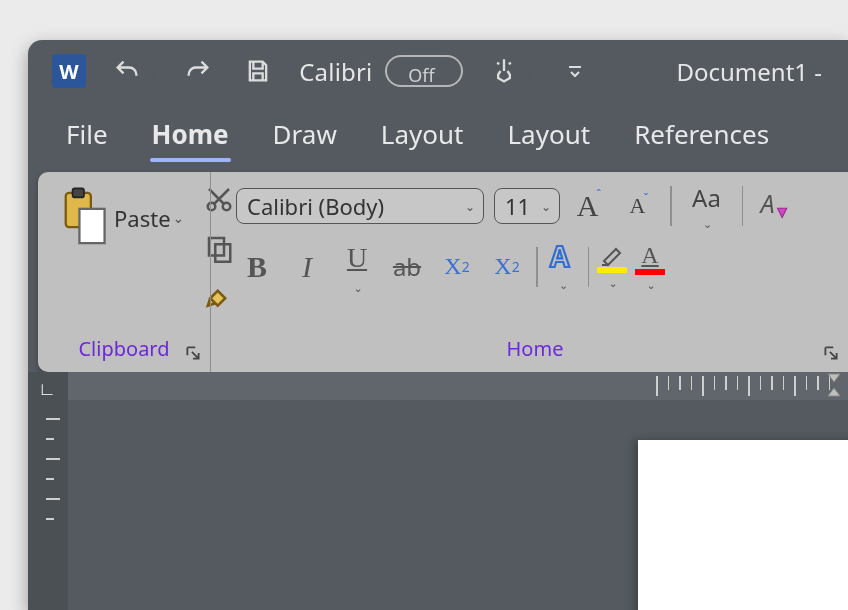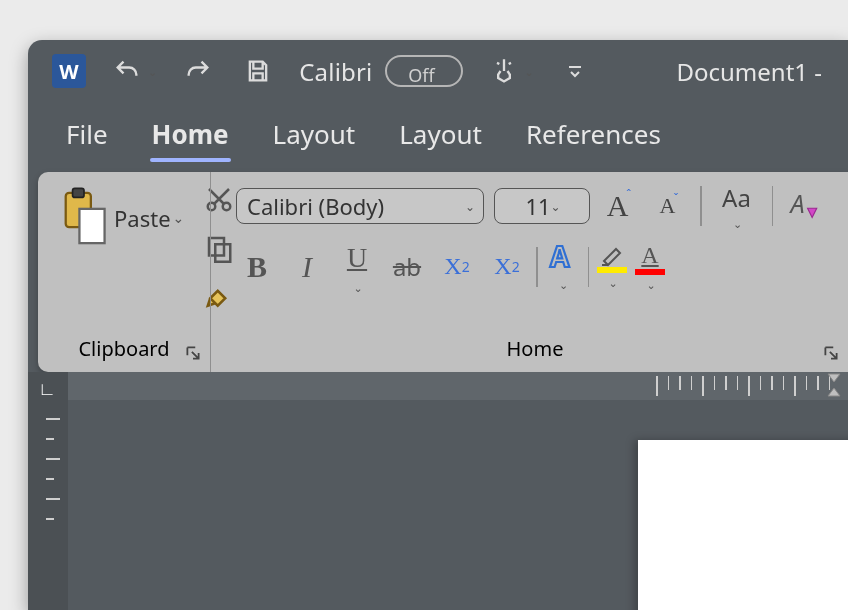--- a/index.html
+++ b/index.html
@@ -99,21 +99,21 @@
 .group {
   position: relative;
   padding: 8px 14px 4px 14px;
   display: flex; flex-direction: column;
 }
 .group + .group { border-left: 1.5px solid #8f8f8f; padding-left: 25px; }
 
 .group-label {
   text-align: center;
   font-size: 20px;
-  color: #000000;
+  color: #6d28d9;
   padding: 4px 0 6px 0;
   display:flex; align-items:center; justify-content:center; gap:12px;
 }
 .launcher {
   width: 18px; height: 18px;
   position: absolute; right: 8px; bottom: 10px;
 }
 .launcher svg { width:18px; height:18px; stroke:#444; fill:none; stroke-width:1.6;}
 
 .clip-body { flex:1; display:flex; gap:16px; align-items:flex-start; }
@@ -128,21 +128,21 @@
 
 .font-body { flex:1; display:flex; flex-direction:column; gap:12px; padding-top:6px;}
 .font-row { display:flex; align-items:center; gap:10px; }
 .selectbox {
   background:#c7c7c7;
   border:1.5px solid #555; border-radius:8px;
   height:36px; display:flex; align-items:center; justify-content:space-between;
   padding:0 8px 0 10px; font-size:22px; color:#333; cursor:pointer;
 }
 .selectbox.font { width:248px; }
-.selectbox.size { width:96px;justify-content:center; }
+.selectbox.size { width:66px; }
 .selectbox .chev { font-size:12px; color:#555; }
 
 .rbtn { width:40px; height:40px; display:flex; align-items:center; justify-content:center; color:#444; cursor:pointer; position:relative;}
 .rbtn.wide { width:50px; }
 .rbtn svg { width:32px; height:32px; }
 .sep { width:1.5px; height:40px; background:#8f8f8f; }
 .mini-chev { font-size:11px; color:#555; margin-left:2px; }
 
 .A-big { font-size:30px; font-family: "Times New Roman", serif;}
 .A-small { font-size:22px; font-family: "Times New Roman", serif;}
@@ -243,20 +243,21 @@
           <path d="M2 4h12M4 9l4 4 4-4"></path>
         </svg>
     </div>
 
     <div class="doc-title">Document1  -</div>
   </div>
 
   <div class="tabstrip">
     <div class="tab">File</div>
     <div class="tab active">Home</div>
+    <div class="tab">Draw</div>
     <div class="tab">Layout</div>
     <div class="tab">Layout</div>
     <div class="tab">References</div>
   </div>
 
   <div class="ribbon">
 
     <div class="group" style="width:172px">
       <div class="clip-body">
         <div class="paste-col">

